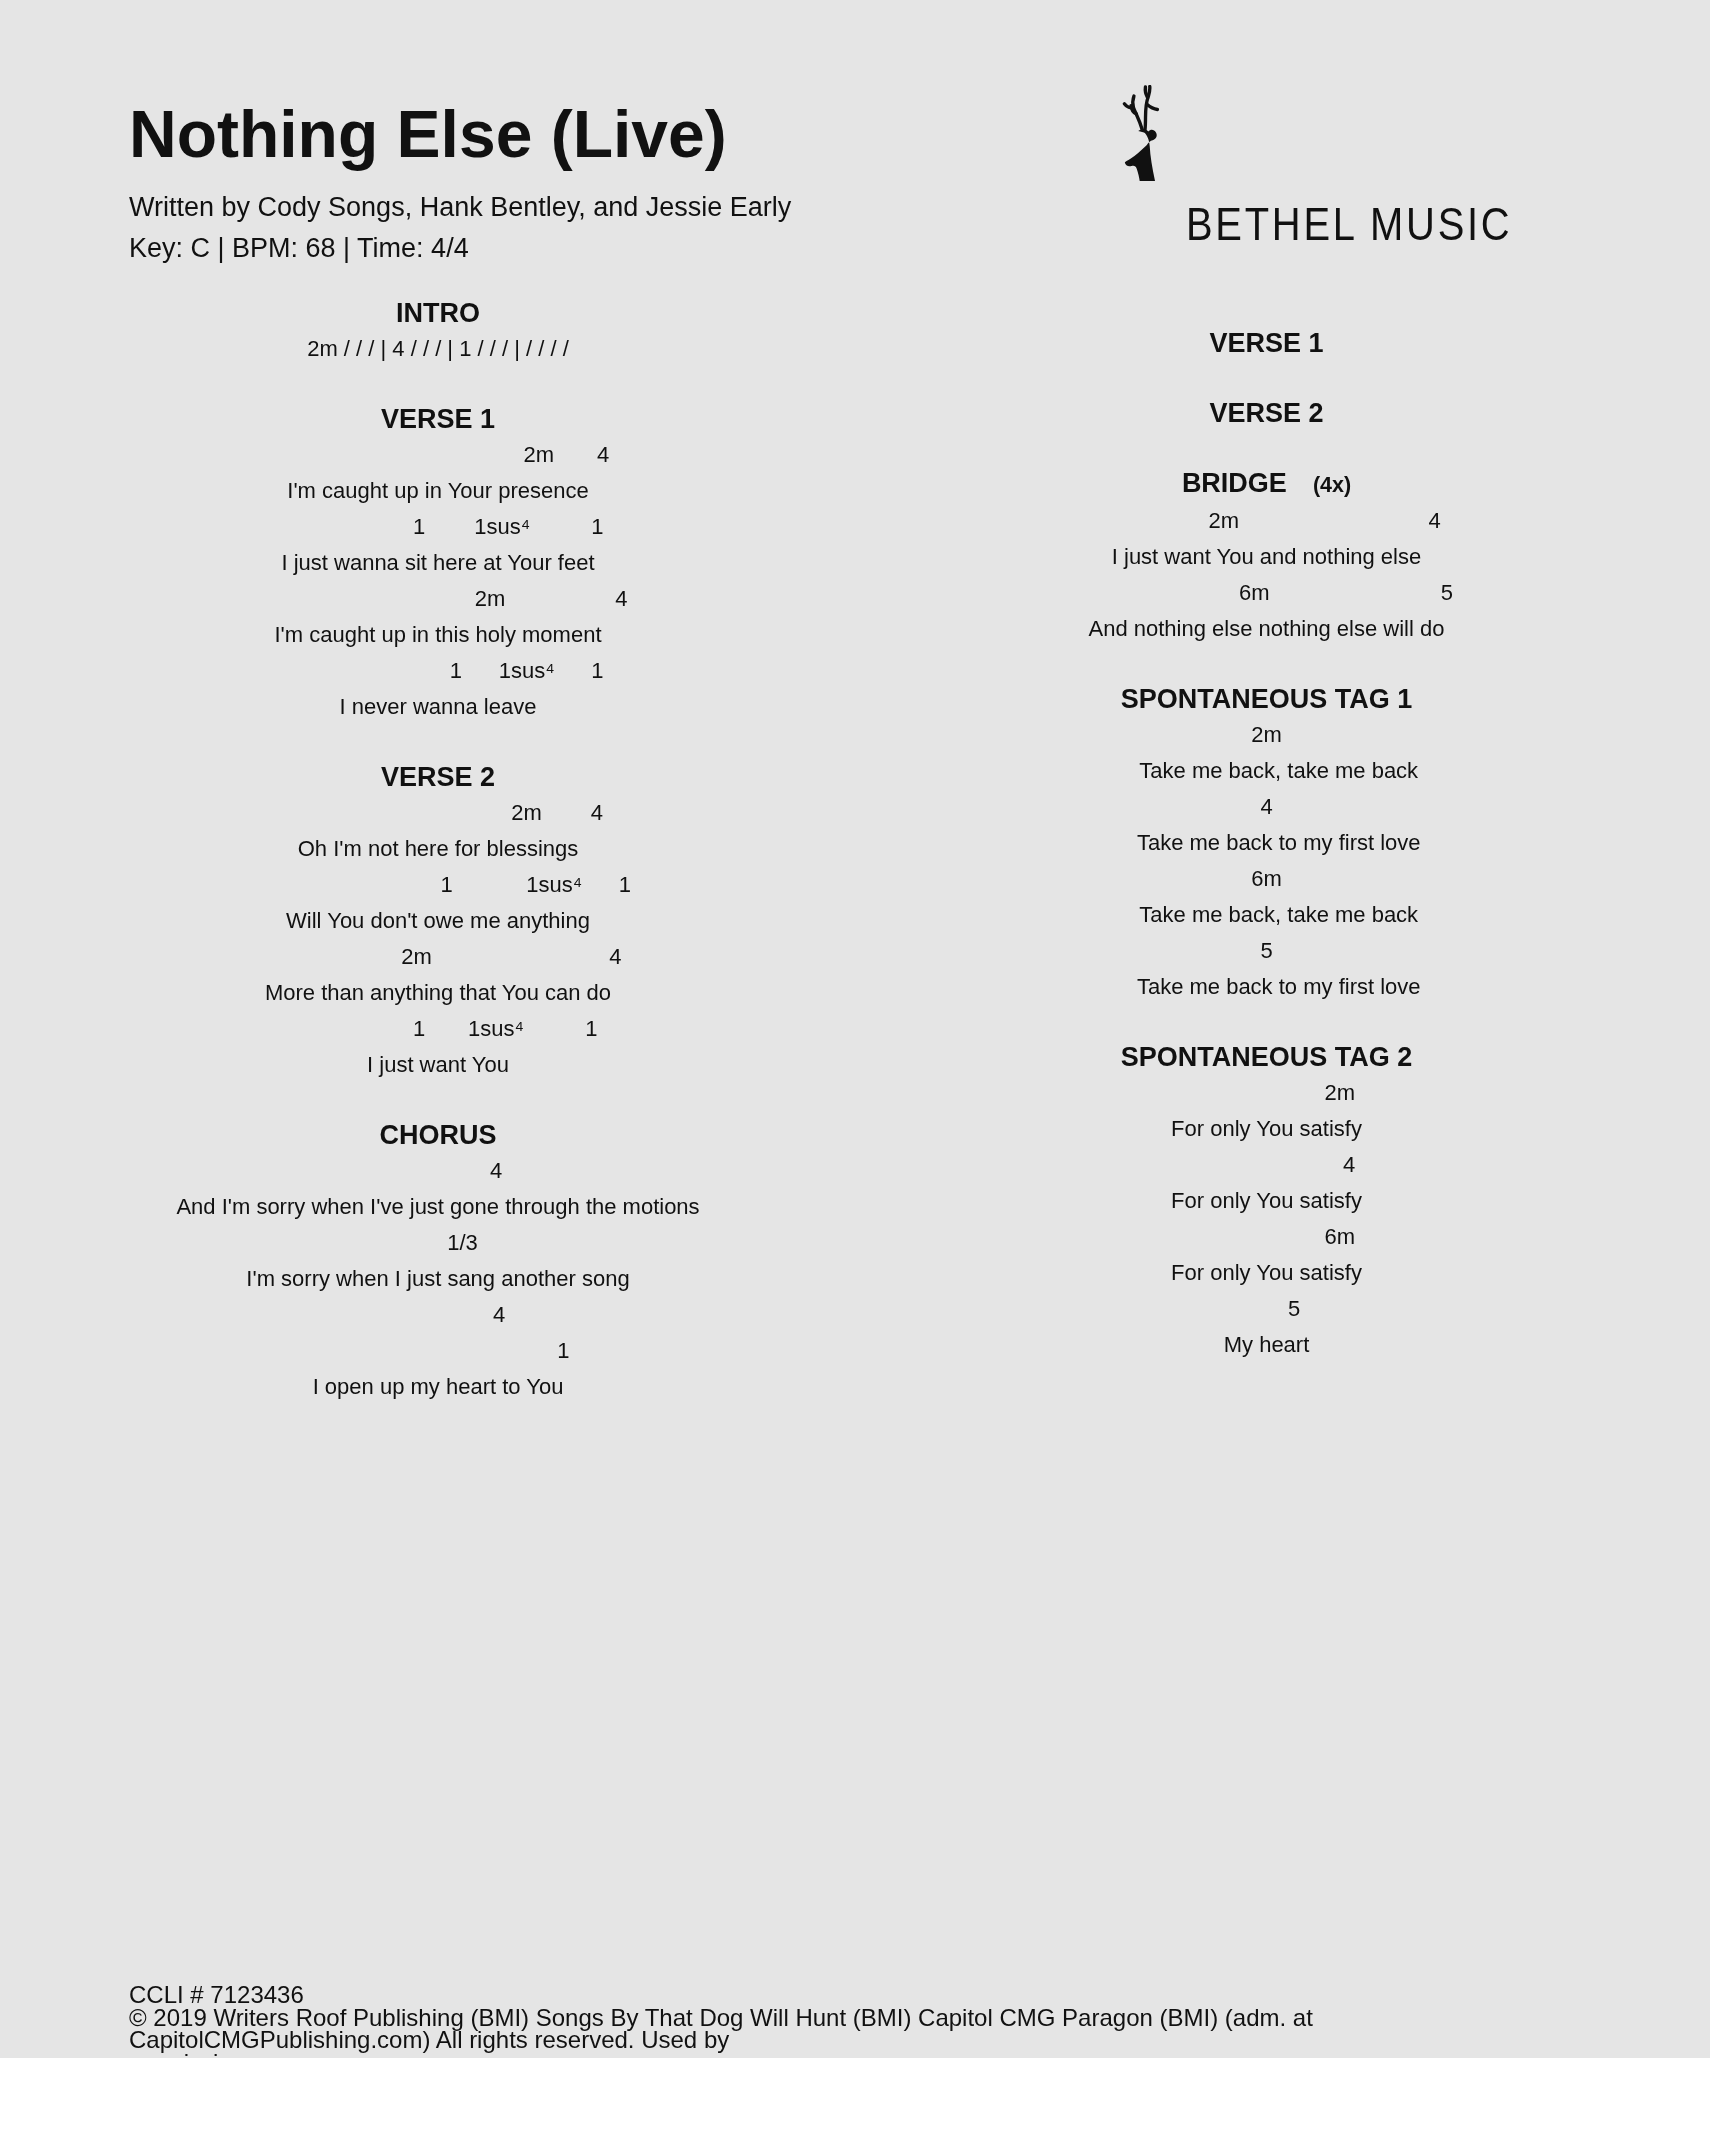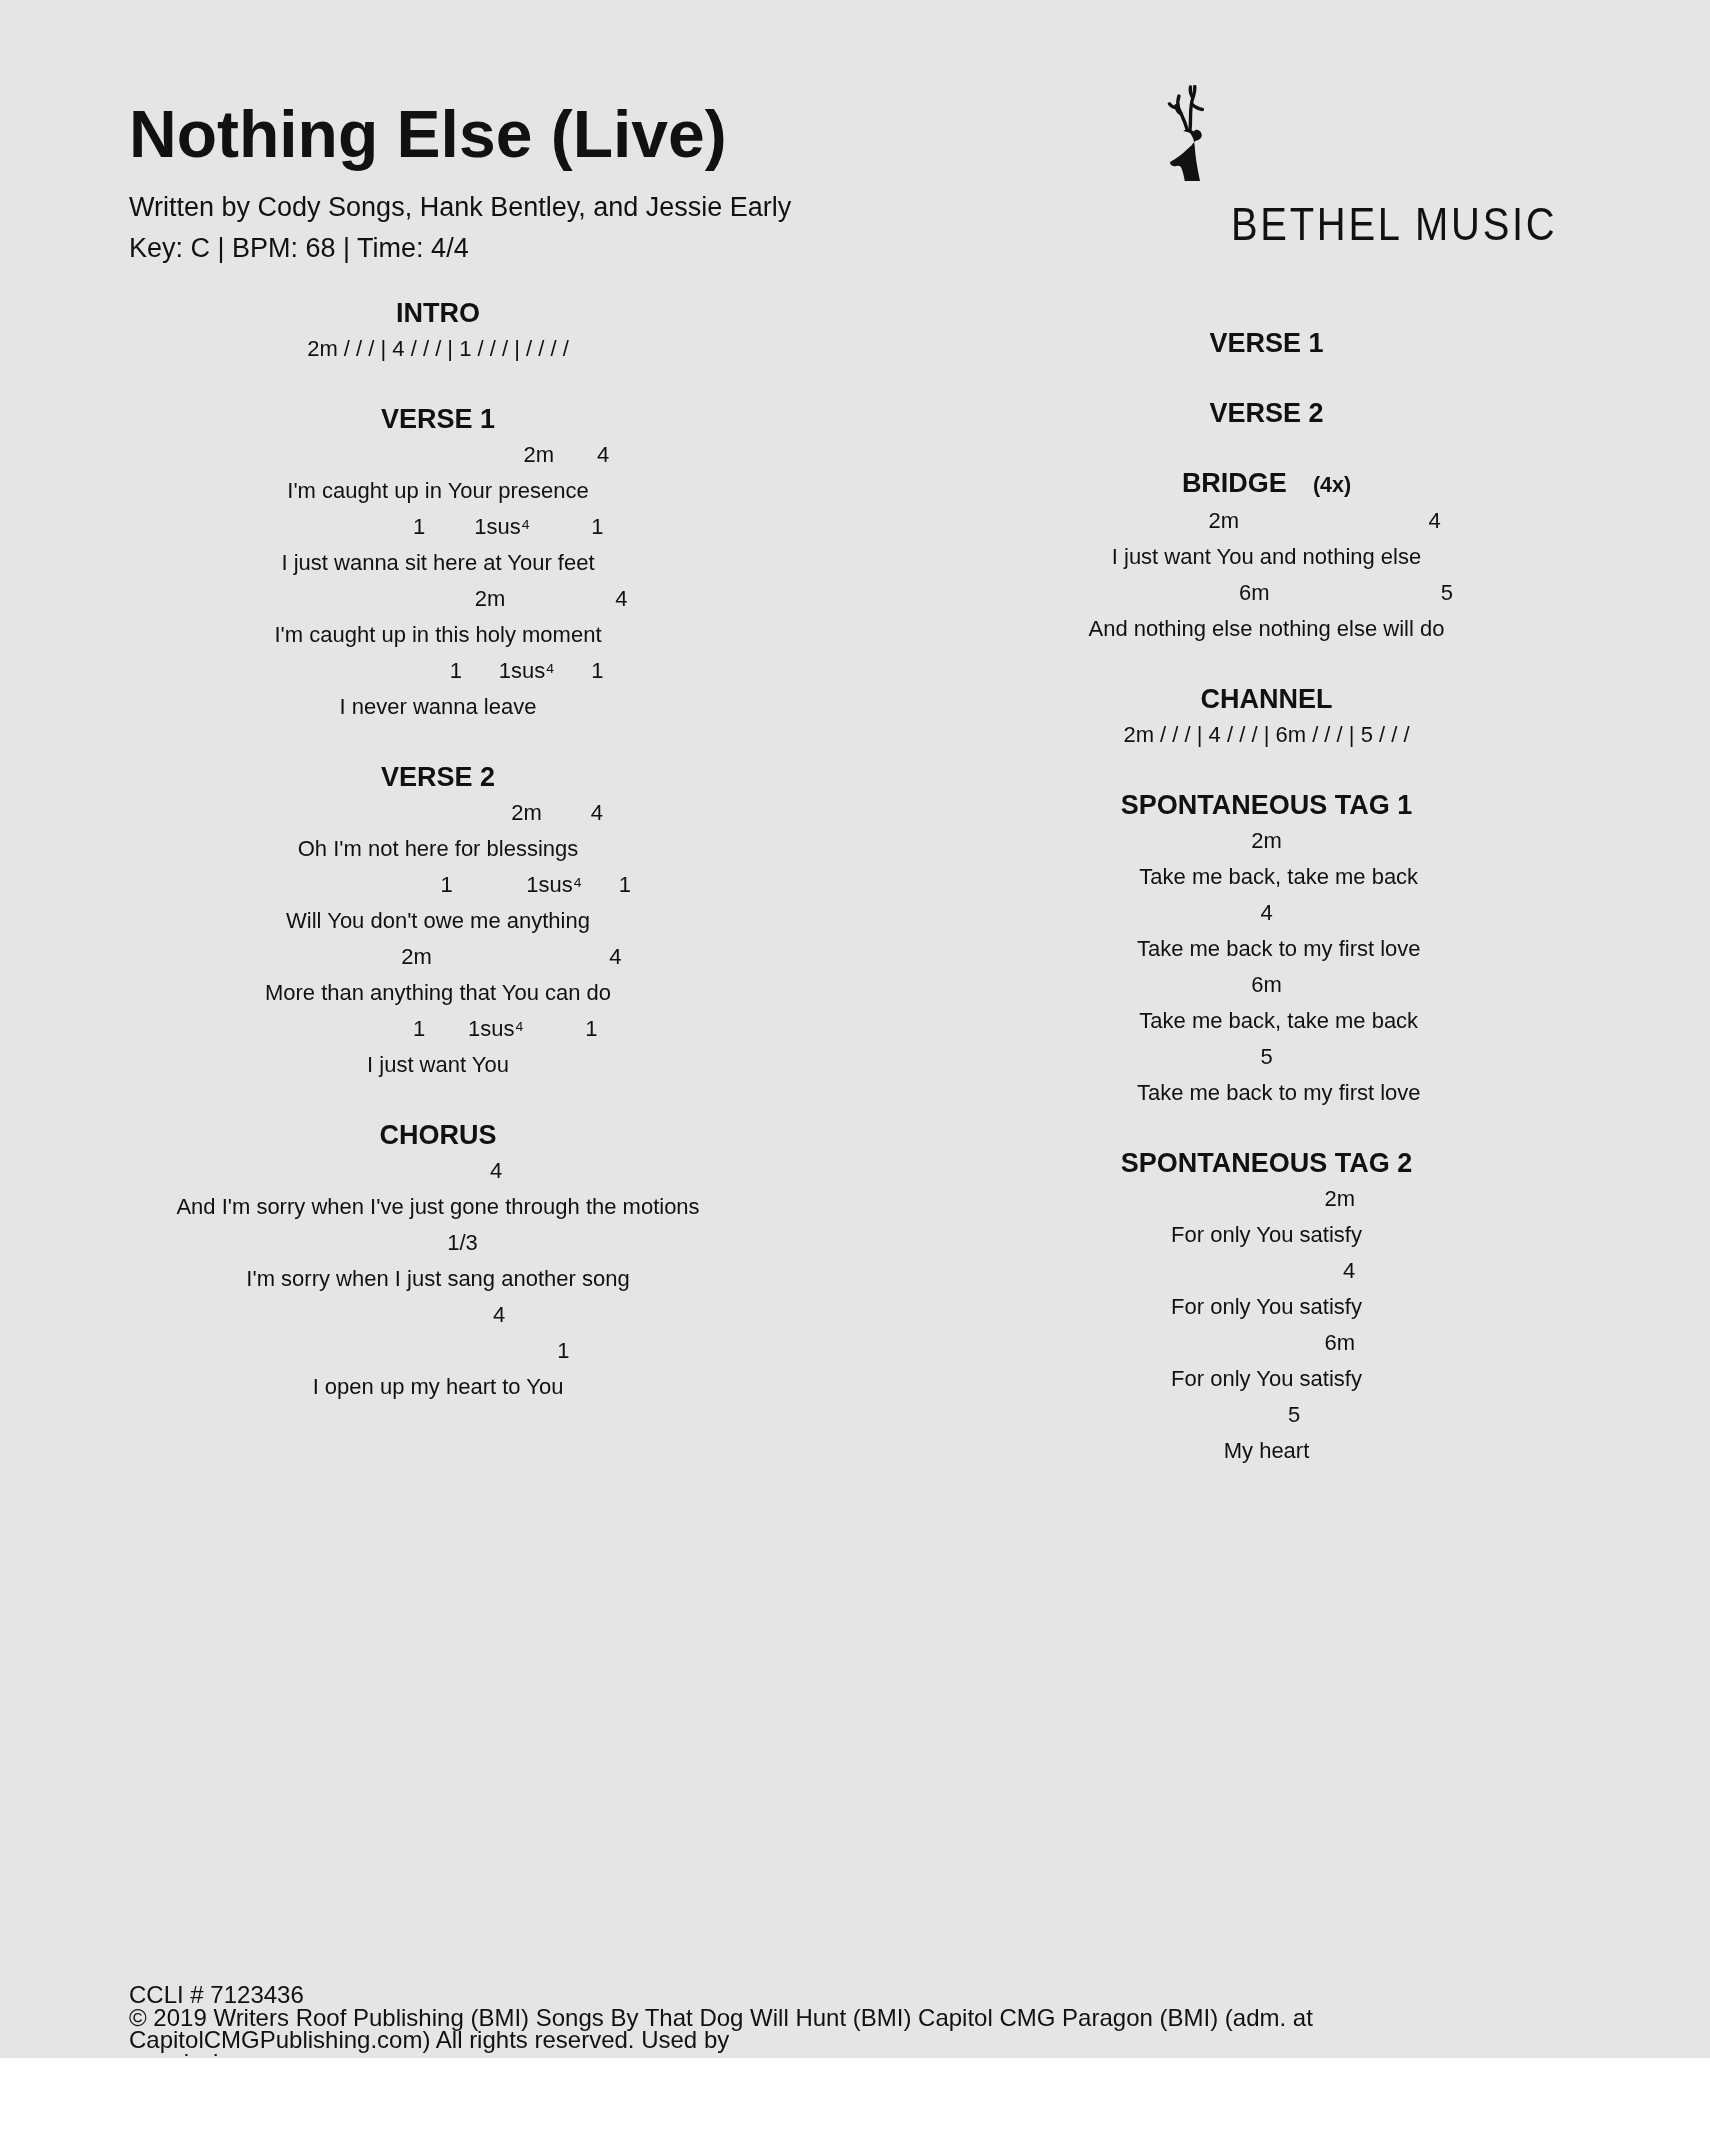--- a/index.html
+++ b/index.html
@@ -31,21 +31,21 @@
   }
   .meta-line {
     position:absolute;
     left:129px; top:230px;
     font-size:27px;
     line-height:36px;
     white-space:nowrap;
   }
   .logo {
     position:absolute;
-    left:1166px; top:83px;
+    left:1121px; top:83px;
     width:457px; height:116px;
   }
   .logo .deer {
     position:absolute; left:0; top:1.6px;
   }
   .logo .logo-text {
     position:absolute;
     left:65px; top:117px;
     font-size:47px;
     line-height:1;
@@ -176,24 +176,20 @@
     </div>
 
     <div class="section">
       <div class="section-heading"><span>BRIDGE</span><span class="suffix">(4x)</span></div>
       <div class="line chords">                   2m                               4</div>
       <div class="line lyric">I just want You and nothing else</div>
       <div class="line chords">                          6m                            5</div>
       <div class="line lyric">And nothing else nothing else will do</div>
     </div>
 
-    <div class="section">
-      <div class="section-heading"><span>CHANNEL</span></div>
-      <div class="line chords">2m / / / | 4 / / / | 6m / / / | 5 / / /</div>
-    </div>
 
     <div class="section">
       <div class="section-heading"><span>SPONTANEOUS TAG 1</span></div>
       <div class="line chords">2m</div>
       <div class="line lyric">    Take me back, take me back</div>
       <div class="line chords">4</div>
       <div class="line lyric">    Take me back to my first love</div>
       <div class="line chords">6m</div>
       <div class="line lyric">    Take me back, take me back</div>
       <div class="line chords">5</div>

